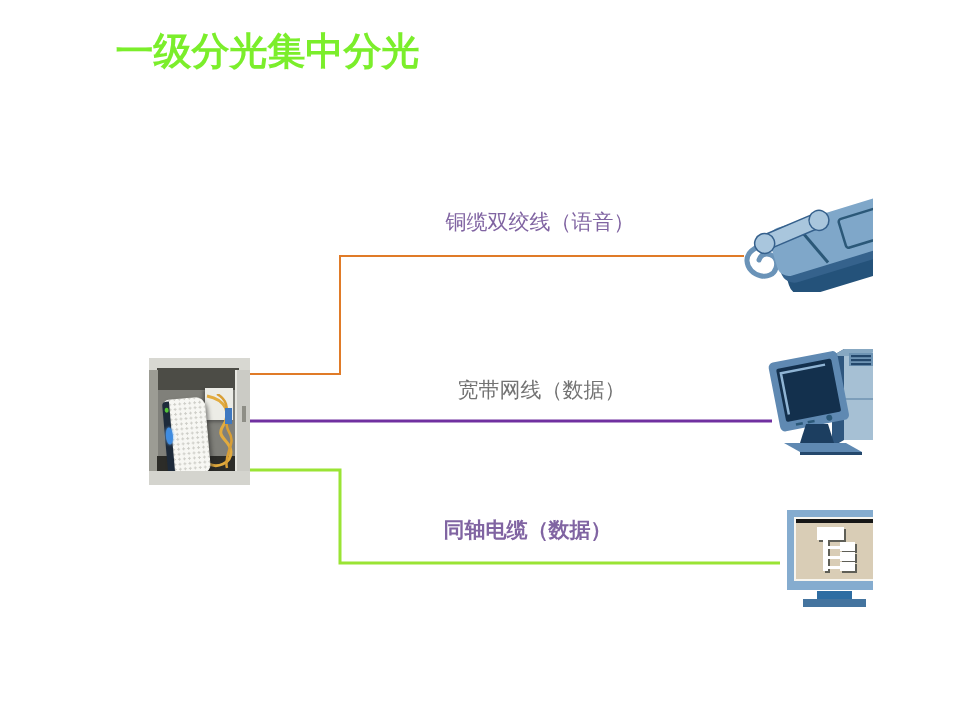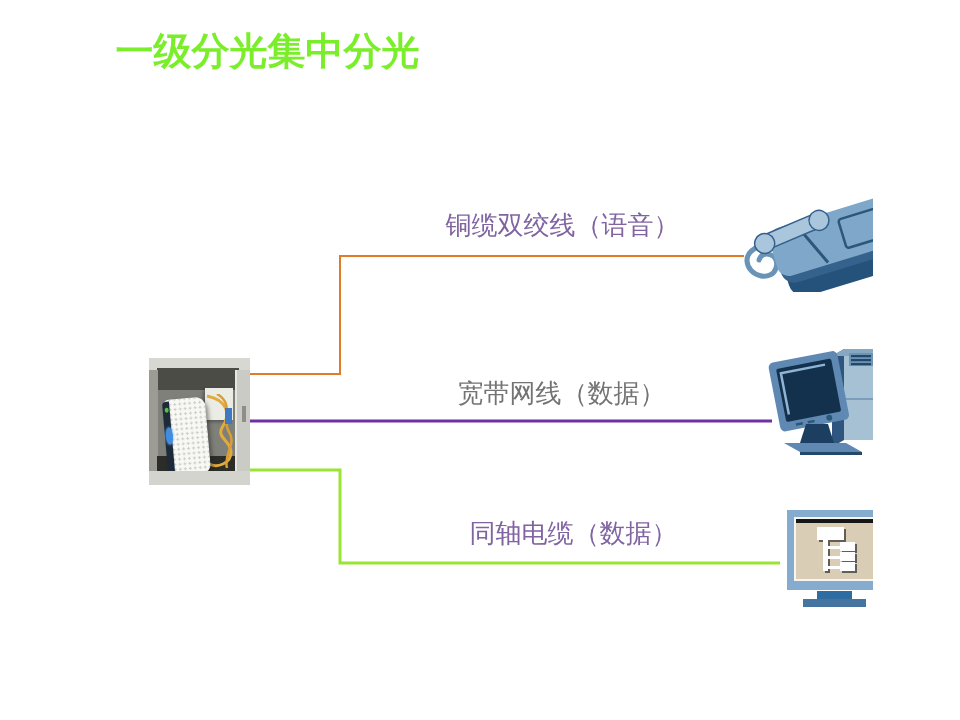--- a/index.html
+++ b/index.html
@@ -9,25 +9,25 @@
     font-family:"Liberation Sans", sans-serif;
   }
   .title {
     position:absolute; left:28px; top:26px;
     font-family:"DejaVu Sans","Liberation Sans",sans-serif;
     font-size:38px; font-weight:bold; letter-spacing:0px; white-space:nowrap;
   }
   .conn-label {
     position:absolute;
     font-family:"DejaVu Serif","Liberation Serif",serif;
-    font-size:26px; white-space:nowrap;
+    font-size:21px; white-space:nowrap;
   }
   .label-copper    { left:358px; top:208px; }
   .label-broadband { left:370px; top:376px; }
-  .label-coax      { left:382px; top:516px; }
+  .label-coax      { left:356px; top:516px;font-weight:bold; }
 
   .lines-svg { position:absolute; left:0; top:0; width:960px; height:720px; }
 
   
   .photo {
     position:absolute; left:61px; top:358px; width:101px; height:127px;
     background:#b9b9b3; overflow:hidden;
   }
   .photo .top-edge   { position:absolute; left:0; top:0; width:101px; height:12px; background:#d8d8d2; }
   .photo .top-shadow { position:absolute; left:8px; top:10px; width:82px; height:22px; background:#4c4c46; }

